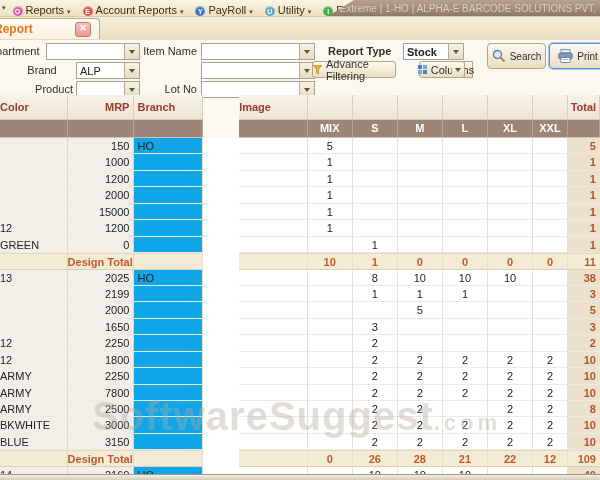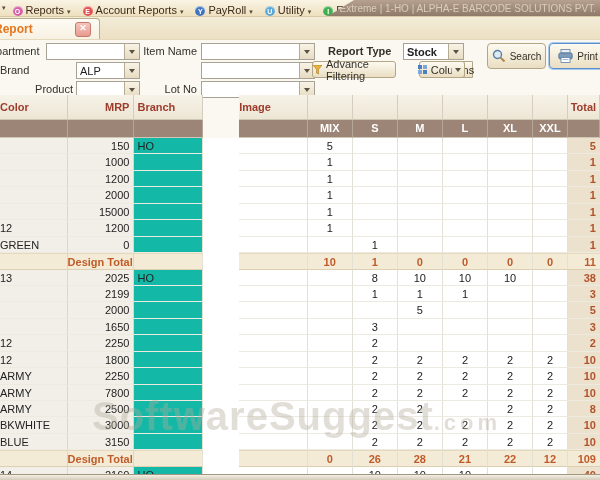--- a/index.html
+++ b/index.html
@@ -43,21 +43,21 @@
   .bigbtn{border-radius:4px;font-size:10px;}
   .btn svg{flex:none;}
   .focused{border:1px solid #5a8fd0;box-shadow:0 0 0 1px #a8c9ec;}
   
   .grid{position:absolute;left:0;top:95px;width:600px;}
   .row,.hrow{display:flex;width:600px;box-sizing:border-box;}
   .cell{box-sizing:border-box;border-right:1px solid #e3e0d6;border-bottom:1px solid #edeae1;
         overflow:hidden;white-space:nowrap;height:100%;line-height:15px;}
   .c-color{width:72px;background:#f2efe8;border-right-color:#dcd7c9;}
   .c-mrp{width:71px;text-align:right;padding-right:4px;background:#f2efe8;border-right-color:#dcd7c9;}
-  .c-branch{width:73px;padding-left:3px;background:#14b8a6;}
+  .c-branch{width:73px;padding-left:3px;background:#0ea5e9;}
   .c-image{width:73px;background:#fff;margin-left:36px;}
   .c-mix,.c-s,.c-m,.c-l,.c-xl{width:48px;text-align:center;background:#fff;}
   .c-xxl{width:37px;text-align:center;background:#fff;}
   .c-total{width:34px;text-align:right;padding-right:4px;background:#ebe1cd;border-right:none;
            color:#b2532c;font-weight:bold;}
   
   .hrow1{height:25px;}
   .hrow1 .cell{background:linear-gradient(#f6f2e7,#ece6d5);border-right:1px solid #d5cec0;border-bottom:1px solid #cfc7b5;
                color:#9e3b2b;font-weight:bold;line-height:24px;}
   .hrow1 .c-total{text-align:left;padding-left:3px;}
@@ -122,21 +122,21 @@
 
 <div class="filters">
   <span class="flabel" style="left:-18px;top:3px;">Department</span>
   <div class="combo" style="left:46px;top:3px;width:94px;">
     <span class="val"></span>
     <span class="arrow">
         <span class="chev"></span>
       </span>
   </div>
 
-  <span class="flabel" style="left:0;top:22px;width:68px;text-align:left;">Brand</span>
+  <span class="flabel" style="left:8px;top:22px;width:68px;text-align:center;">Brand</span>
   <div class="combo" style="left:76px;top:22px;width:64px;">
     <span class="val">ALP</span>
     <span class="arrow">
         <span class="chev"></span>
       </span>
   </div>
 
   <span class="flabel" style="left:0;top:41px;width:73px;text-align:right;">Product</span>
   <div class="combo" style="left:76px;top:41px;width:64px;">
     <span class="val"></span>

